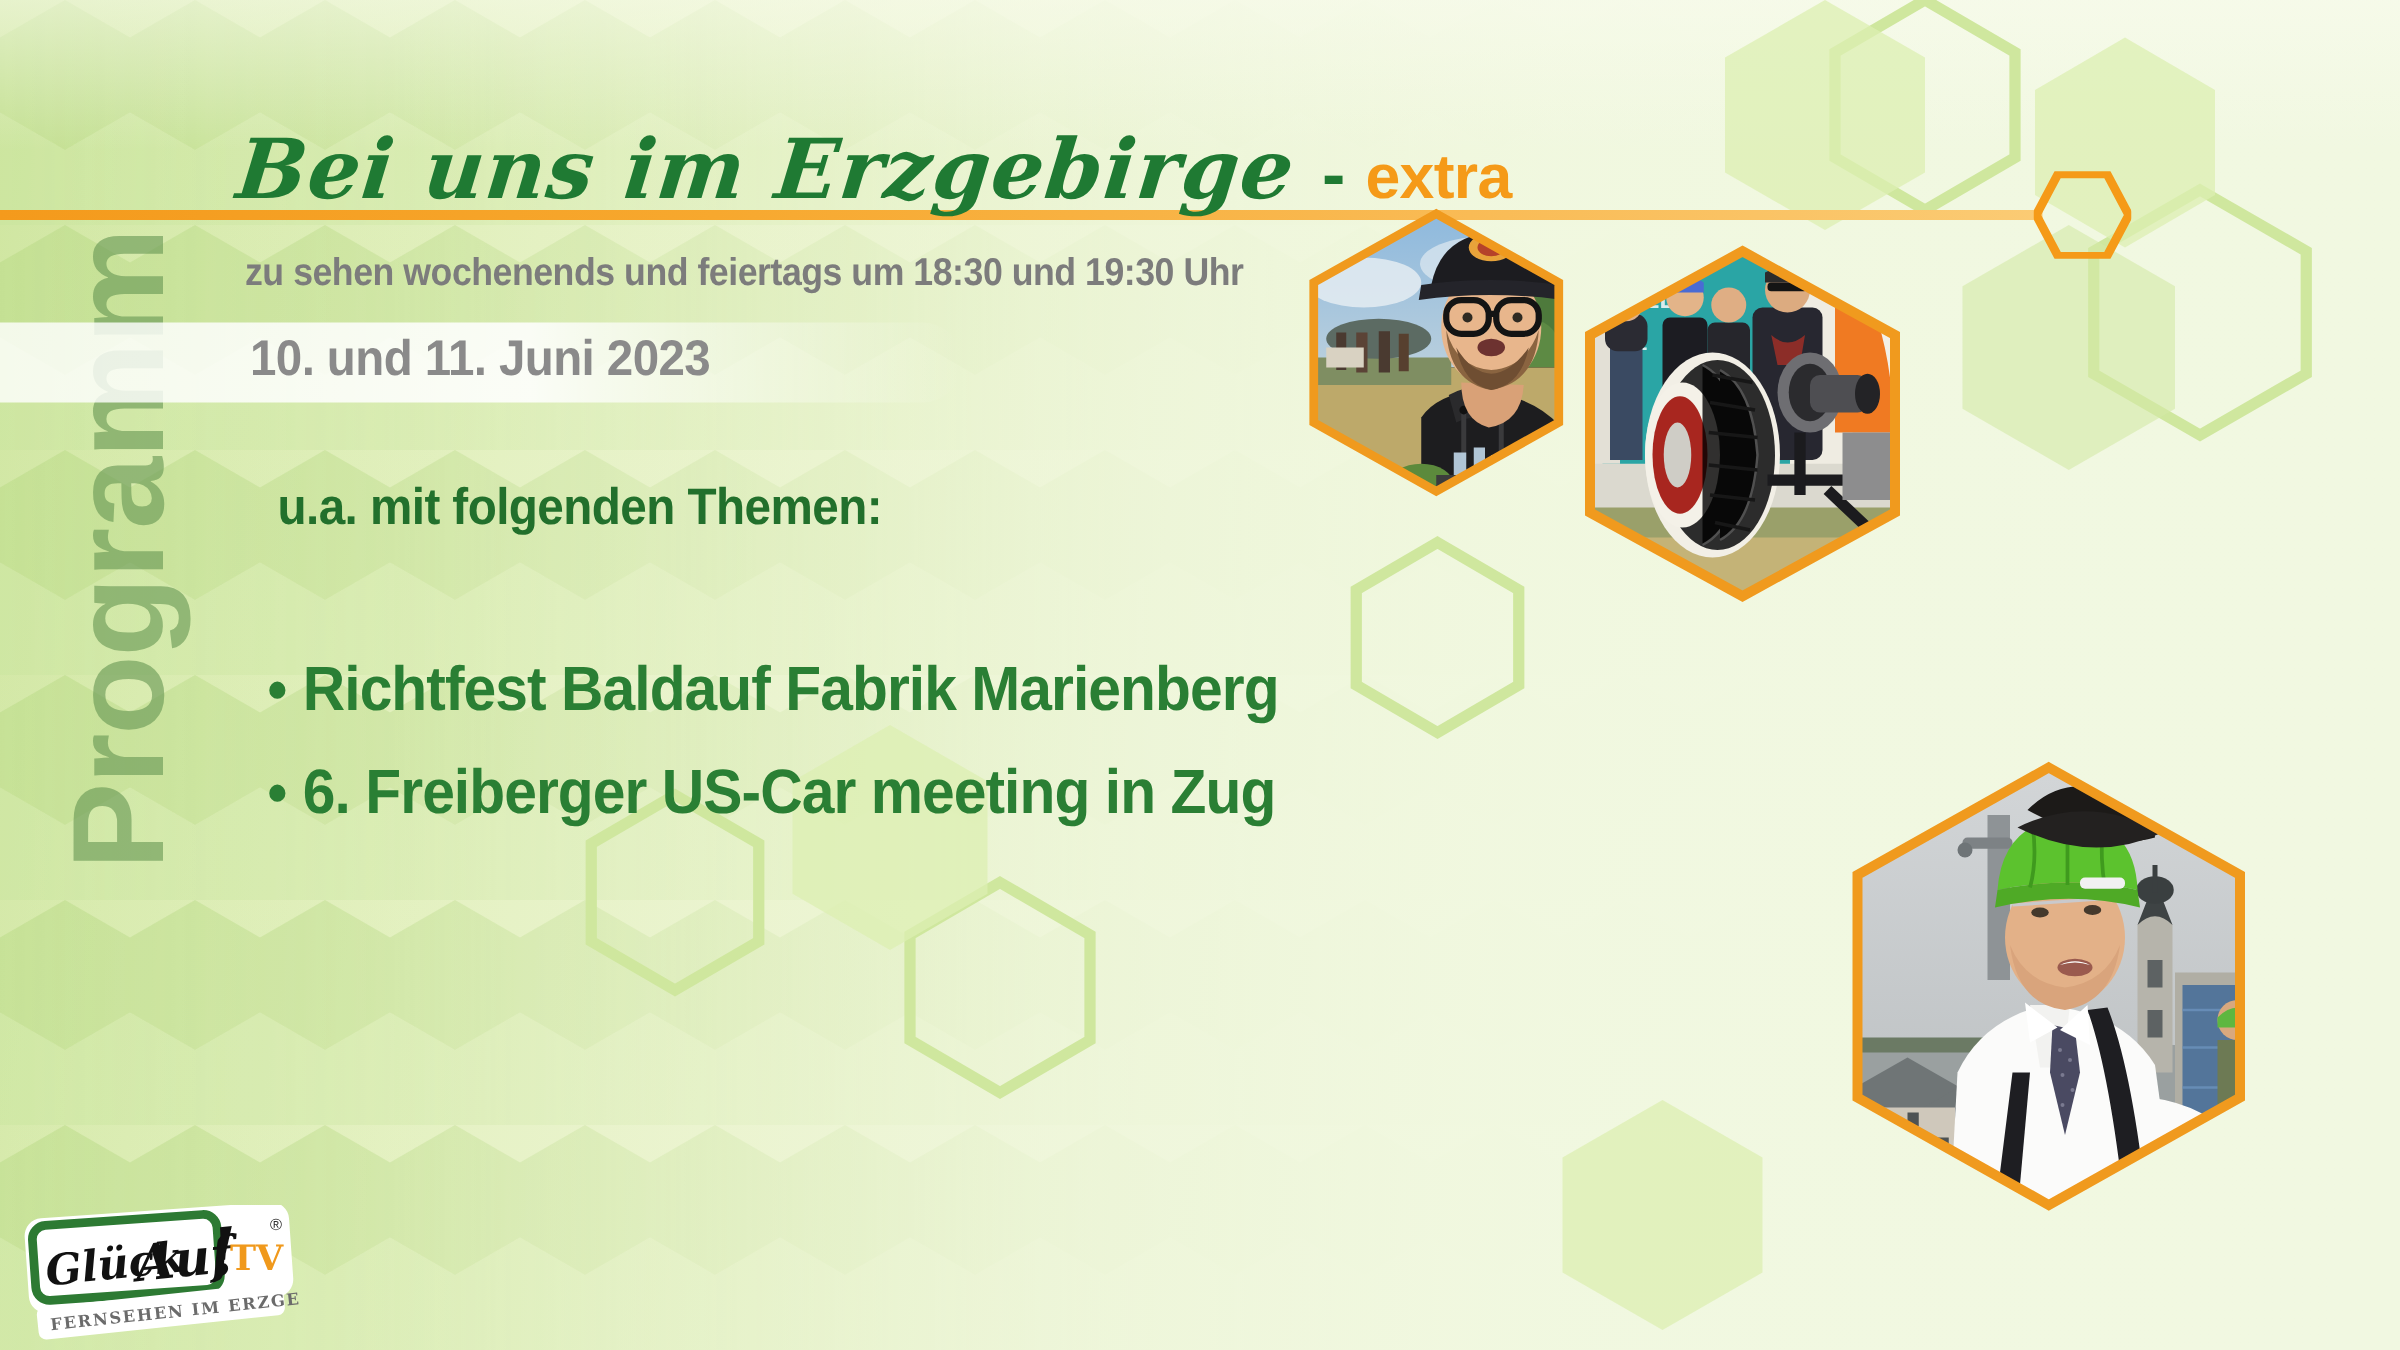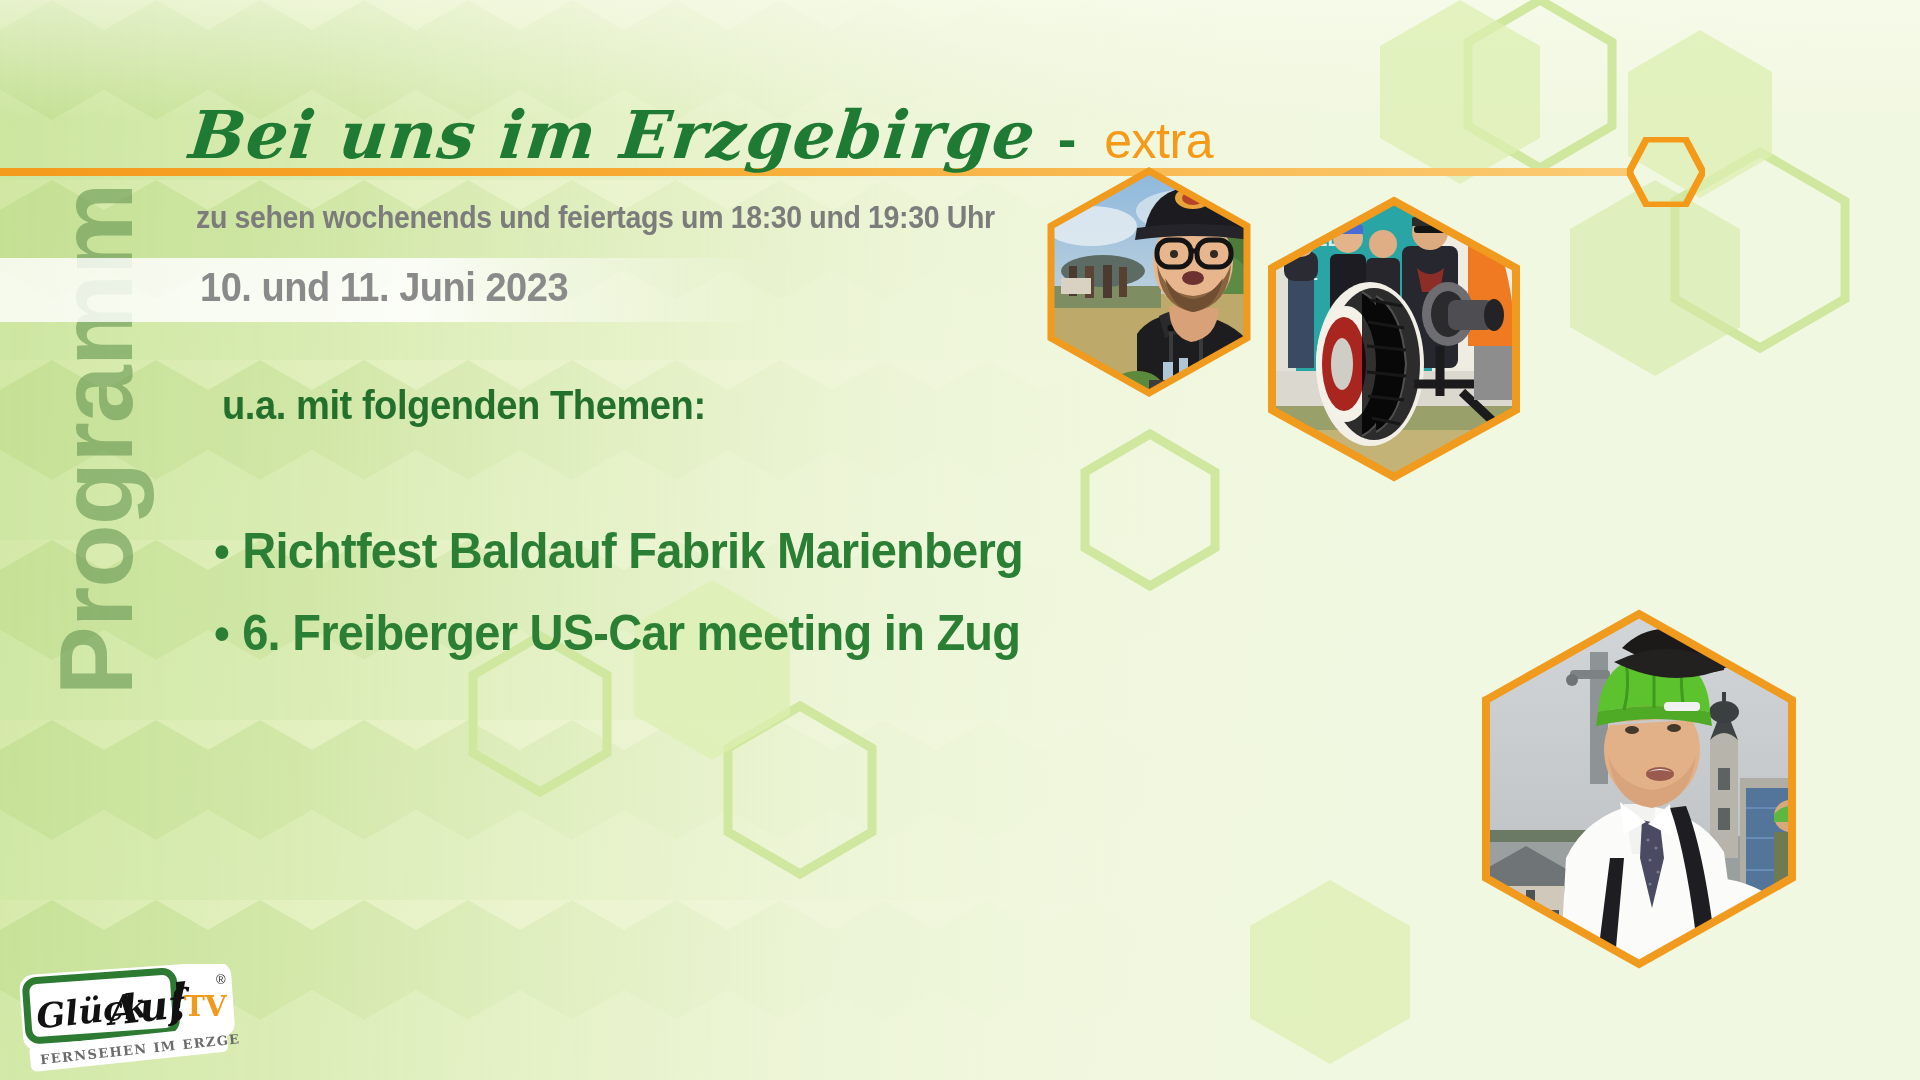--- a/index.html
+++ b/index.html
@@ -91,23 +91,22 @@
     font-size:66px;
     color:#1f7a33;
     letter-spacing:1px;
     transform:skewX(-6deg);
   }
   #headline .dash {
     font-size:56px; font-weight:700; color:#1f7a33;
     padding:0 16px 0 22px;
   }
   #headline .extra {
-    font-size:50px; font-weight:400; color:#f59a18;
+    font-size:50px; font-weight:700; color:#f59a18;
     letter-spacing:-0.5px;
-    margin-left:12px;
   }
 
   
   #subtitle {
     position:absolute;
     left:196px; top:200px;
     font-size:31px; font-weight:700;
     color:#7c7c7c;
     letter-spacing:-0.4px;
     white-space:nowrap;

